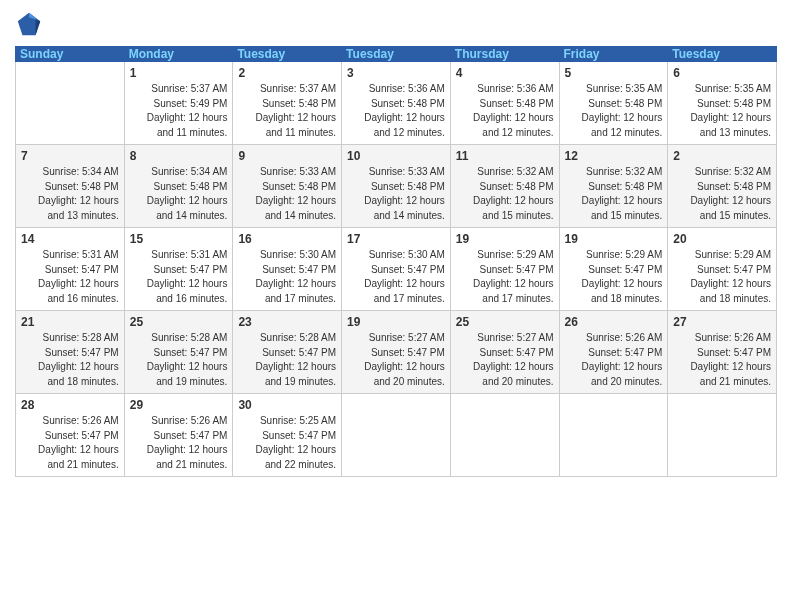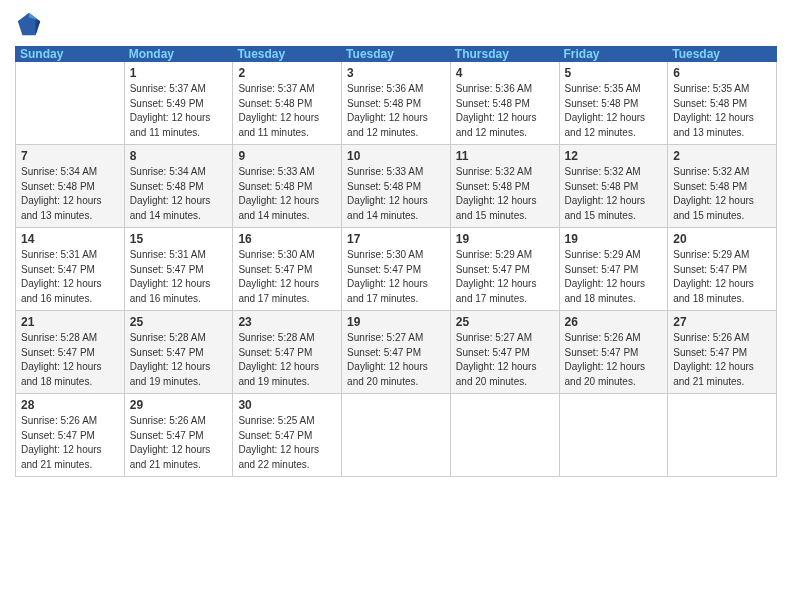--- a/index.html
+++ b/index.html
@@ -78,20 +78,21 @@
       font-size: 12px;
       font-weight: bold;
       color: #333;
       display: block;
       margin-bottom: 2px;
     }
     .day-info {
       font-size: 10px;
       color: #333;
       line-height: 1.45;
+      text-align: right;
     }
     .empty-cell {
       background: #f9f9f9;
     }
     tbody tr:nth-child(odd) td {
       background-color: #ffffff;
     }
     tbody tr:nth-child(even) td {
       background-color: #f4f4f4;
     }

